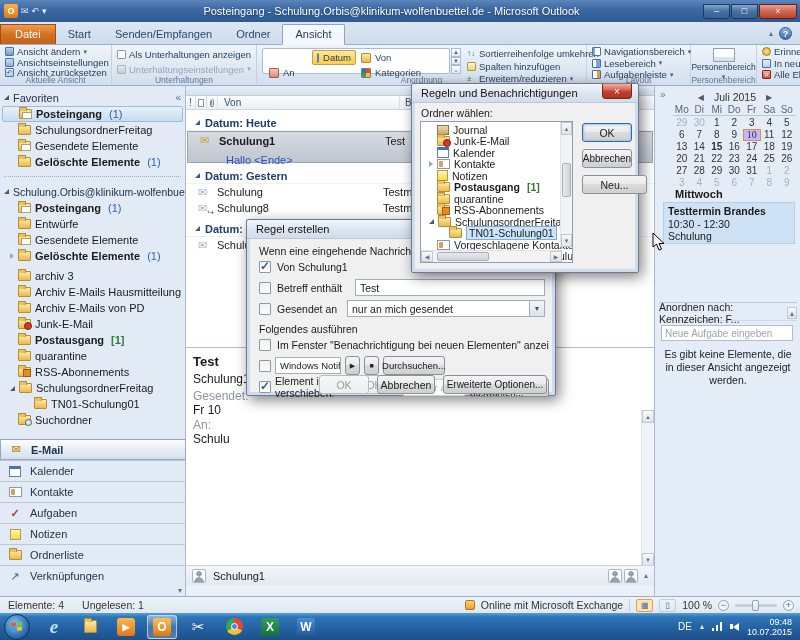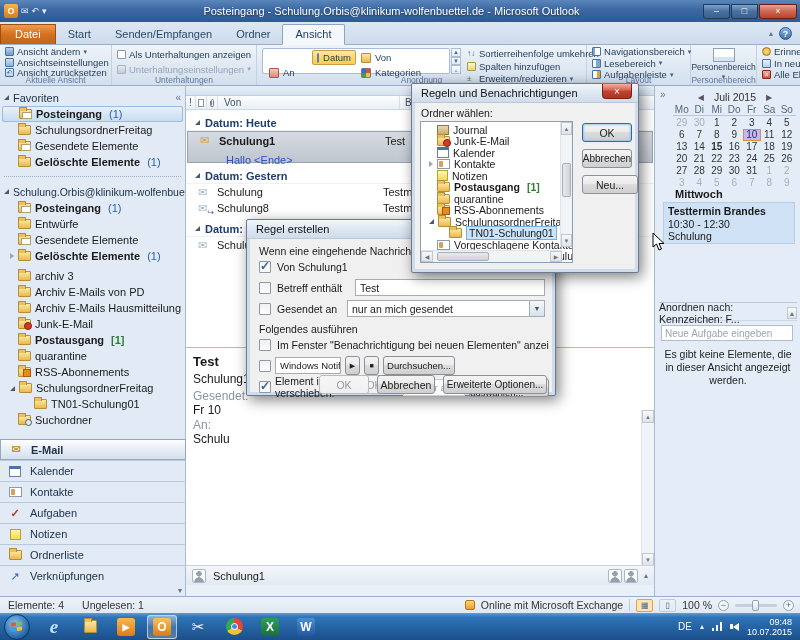--- a/index.html
+++ b/index.html
@@ -144,21 +144,21 @@
 
   
   .tb-collapse { position:absolute; left:5px; top:3px; color:#5d7694; font-size:10px;}
   .cal { position:absolute; left:18px; top:4px; width:124px; }
   .cal-head { display:flex; align-items:center; justify-content:center; gap:10px; font-size:10.5px; color:#333; height:14px;}
   .cal-arrow { font-size:8px; color:#55board#556; color:#556; }
   .cal-grid { display:grid; grid-template-columns:repeat(7,17.5px); }
   .cal-grid span { font-size:10px; text-align:center; height:12px; line-height:12px; color:#333; }
   .cal-grid .dn { color:#55667c; border-bottom:1px solid #b8c6d6; margin-bottom:1px;}
   .cal-grid .dim { color:#a6aeba; }
-  .cal-grid .today { border:1px solid #d9913e; line-height:10px; background:#c4b5fd;}
+  .cal-grid .today { border:1px solid #d9913e; line-height:10px; background:#c4b5fd;font-family:Liberation Serif, serif;}
   .cal-grid .bday { font-weight:bold; }
   .tb-dayname { position:absolute; left:20px; top:102px; font-weight:bold; font-size:11px;}
   .appt { position:absolute; left:8px; top:116px; width:132px; height:42px; background:#cfe1f4; border:1px solid #b6cde6;
     padding:2px 4px; font-size:10.5px; line-height:12.5px;}
   .appt .t { font-weight:bold; }
   .tb-sep { position:absolute; left:4px; top:216px; width:138px; border-top:1px solid #b9c8da;}
   .tb-arrange { position:absolute; left:4px; top:220px; width:138px; height:15px; display:flex; align-items:center;
     font-size:10.5px; color:#222; border-bottom:1px solid #cdd8e5;}
   .tb-arrange .sc { margin-left:auto; font-size:7px; color:#6b7684; border:1px solid #c2c8d0; background:linear-gradient(#f8f9fa,#dfe3e8); width:12px; height:12px; text-align:center; line-height:11px;}
   .task-input { position:absolute; left:6px; top:239px; width:132px; height:16px; border:1px solid #b0bfce;
@@ -443,25 +443,25 @@
           <span class="nm">Gelöschte Elemente</span>
           <span class="cnt-blue">(1)</span>
         </div>
       <div style="height:4px;"></div>
       <div class="fitem">
           <span class="fico"></span>
           <span class="nm">archiv 3</span>
         </div>
       <div class="fitem">
           <span class="fico"></span>
+          <span class="nm">Archiv E-Mails Hausmitteilung</span>
+        </div>
+      <div class="fitem">
+          <span class="fico"></span>
           <span class="nm">Archiv E-Mails von PD</span>
-        </div>
-      <div class="fitem">
-          <span class="fico"></span>
-          <span class="nm">Archiv E-Mails Hausmitteilung</span>
         </div>
       <div class="fitem">
           <span class="fico m-red"></span>
           <span class="nm">Junk-E-Mail</span>
         </div>
       <div class="fitem b">
           <span class="fico"></span>
           <span class="nm">Postausgang</span>
           <span class="cnt-green">[1]</span>
         </div>
@@ -783,21 +783,21 @@
       <div style="position:absolute; left:12px; top:84px;">Folgendes ausführen</div>
       <div style="position:absolute; left:12px; top:100px; display:flex; align-items:center; gap:6px; width:290px; white-space:nowrap; overflow:hidden;">
         <span class="cb"></span>
           <span>Im Fenster "Benachrichtigung bei neuen Elementen" anzeigen</span>
       </div>
       <div style="position:absolute; left:12px; top:117px; display:flex; align-items:center; gap:4px; width:290px;">
         <span class="cb"></span>
         <span class="tb-input" style="width:66px; font-size:9.5px;">Windows Notify.wav</span>
         <span class="btn" style="width:15px; font-size:7px;">▶</span>
         <span class="btn" style="width:15px; font-size:7px;">■</span>
-        <span class="btn" style="width:72px; font-size:9.5px;">Durchsuchen...</span>
+        <span class="btn" style="width:62px; font-size:9.5px;">Durchsuchen...</span>
       </div>
       <div style="position:absolute; left:12px; top:136px; display:flex; align-items:center; gap:4px; width:290px;">
         <span class="cb on"></span>
         <span style="width:134px;">Element in Ordner verschieben:</span>
         <span class="tb-input dis" style="width:66px; font-size:9.5px;">Ordner auswählen</span>
         <span class="btn" style="width:86px; font-size:9.5px;">Ordner auswählen...</span>
       </div>
       <span class="btn dis" style="position:absolute; left:102px; top:136px; width:50px; top:136px; top:136px;" hidden="">OK</span>
       <div style="position:absolute; left:0; bottom:3px; width:100%; display:flex; justify-content:flex-end; gap:8px; padding-right:8px;">
         <span class="btn dis" style="width:50px;">OK</span>
@@ -875,21 +875,21 @@
           <span class="sbtn" style="margin-top:auto;">▼</span>
         </div>
         <div class="tree-hsb">
           <span class="hsb-btn">◀</span>
           <span class="thumb"></span>
           <span class="hsb-btn" style="margin-left:auto;">▶</span>
         </div>
       </div>
       <span class="btn default" style="position:absolute; left:170px; top:20px; width:50px;">OK</span>
       <span class="btn" style="position:absolute; left:170px; top:46px; width:50px; font-size:10px;">Abbrechen</span>
-      <span class="btn" style="position:absolute; left:170px; top:72px; width:56px;">Neu...</span>
+      <span class="btn" style="position:absolute; left:170px; top:72px; width:65px;">Neu...</span>
     </div>
   </div>
 
   <svg class="cursor-svg" width="13" height="19" viewBox="0 0 13 19">
       <path d="M1 1 L1 15 L4.5 12 L7 18 L9.5 17 L7 11.5 L12 11.5 Z" fill="#fff" stroke="#000" stroke-width="1"></path>
     </svg>
 
 </div>
 
 </body></html>

